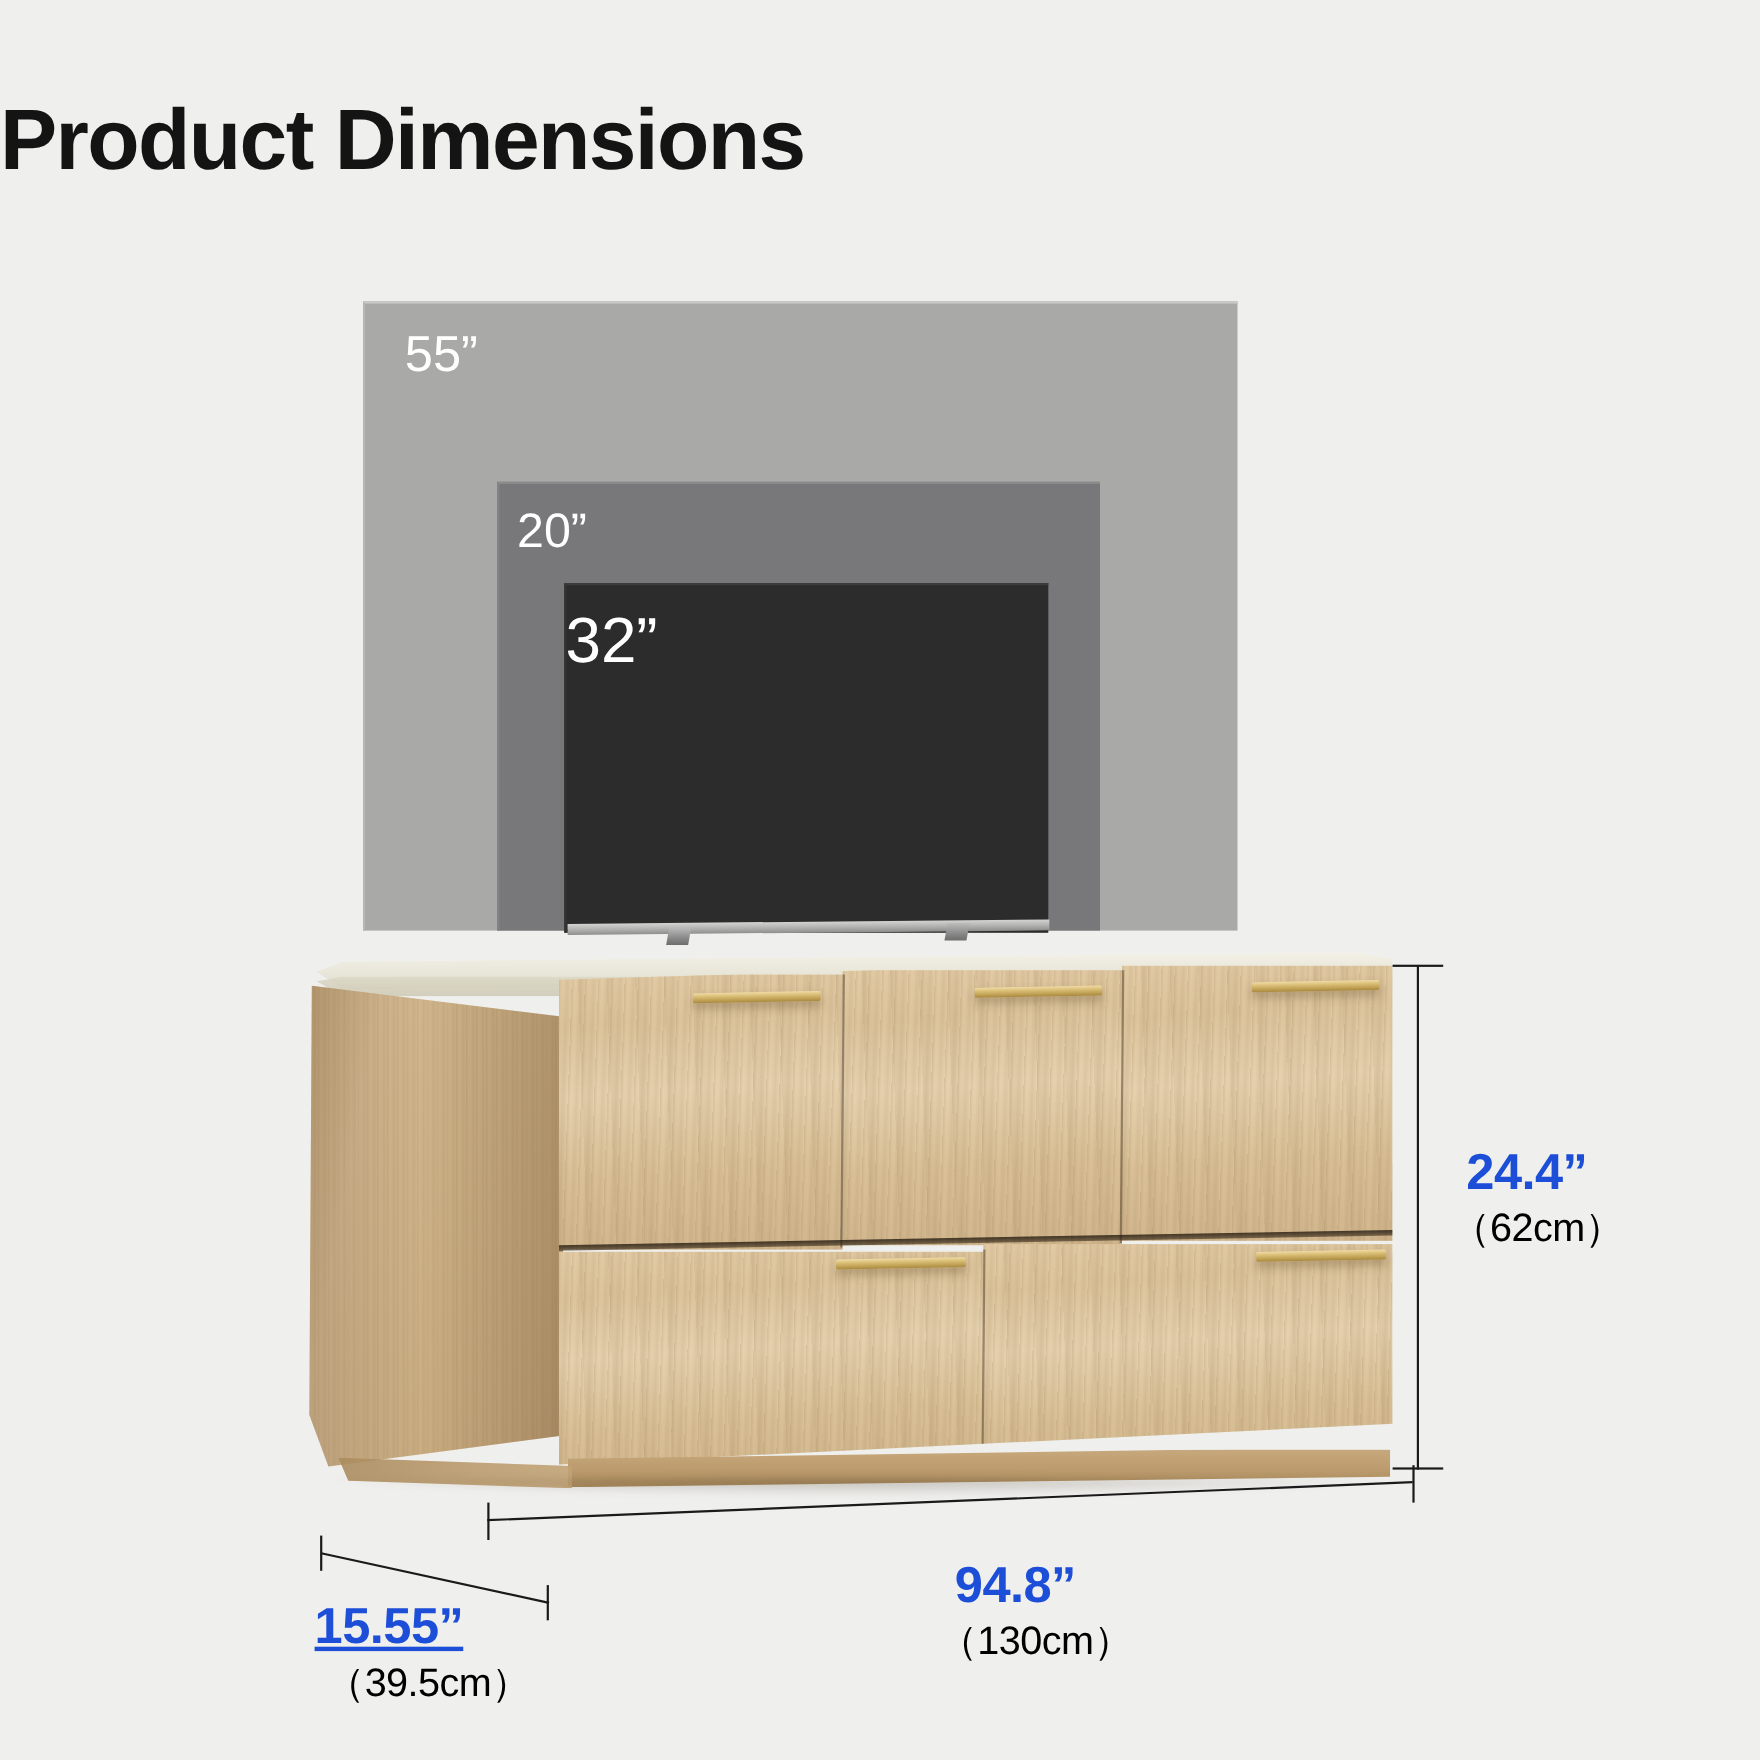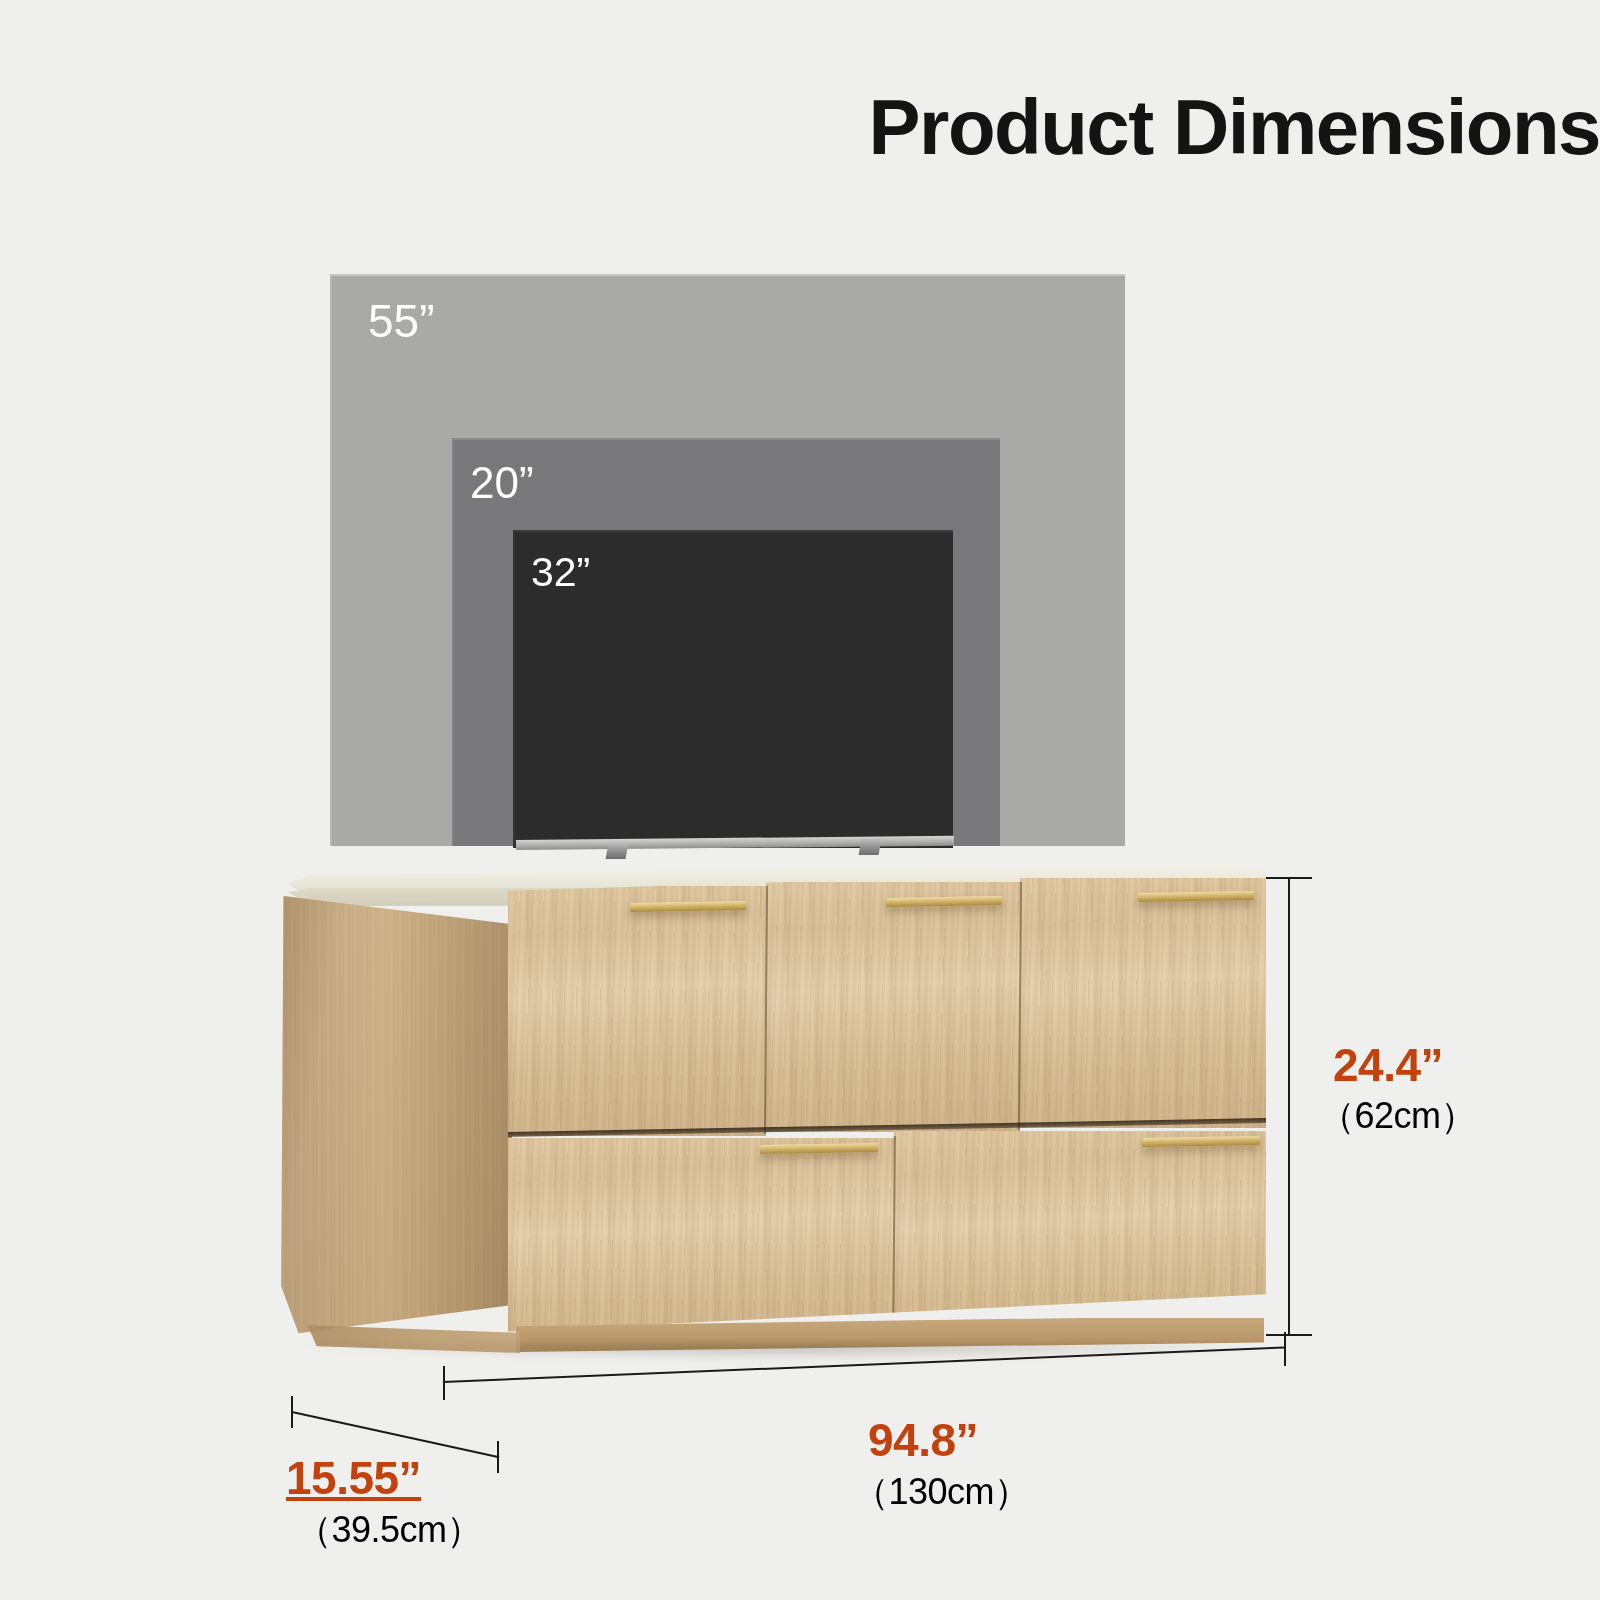--- a/index.html
+++ b/index.html
@@ -17,21 +17,21 @@
     background: #efefed;
     overflow: hidden;
   }
 
   
   .title {
     position: absolute;
     left: 0;
     top: 82px;
     width: 1600px;
-    text-align: right;
+    text-align: left;
     font-size: 78px;
     font-weight: 700;
     letter-spacing: -1.5px;
     color: #141414;
     font-family: "Liberation Sans", sans-serif;
   }
 
   
   .tv-rect {
     position: absolute;
@@ -66,21 +66,21 @@
   }
   .tv-label {
     position: absolute;
     color: #ffffff;
     font-weight: 400;
     font-family: "Liberation Sans", sans-serif;
     white-space: nowrap;
   }
   #label55 { left: 368px; top: 294px; font-size: 46px; }
   #label40 { left: 470px; top: 458px; font-size: 44px; }
-  #label32 { left: 531px; top: 549px; font-size: 41px; }
+  #label32 { left: 514px; top: 549px; font-size: 58px; }
 
   
   #tv-rail {
     position: absolute;
     left: 516px;
     top: 840px;
     width: 438px;
     height: 10px;
     background: linear-gradient(180deg,#d4d4d2 0%,#b0b0ae 55%,#8e8e8c 100%);
     transform: rotate(-0.55deg);
@@ -241,21 +241,21 @@
   }
 
   .dim-text {
     position: absolute;
     font-family: "Liberation Sans", sans-serif;
     white-space: nowrap;
   }
   .dim-in {
     font-size: 46px;
     font-weight: 700;
-    color: #c2410c;
+    color: #1d4ed8;
     letter-spacing: -0.5px;
   }
   .dim-cm {
     font-size: 36px;
     font-weight: 400;
     color: #000000;
     letter-spacing: -0.5px;
   }
 </style>
 </head>

